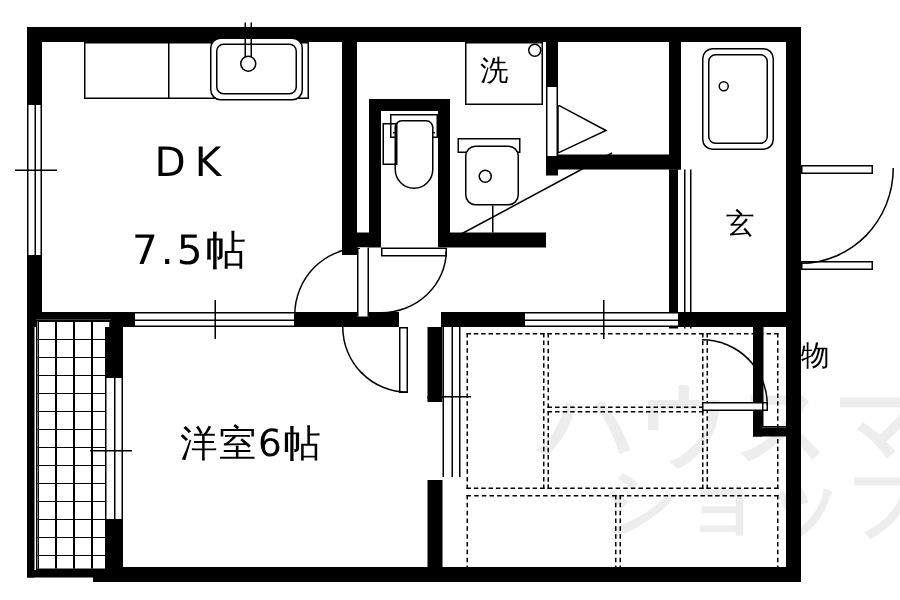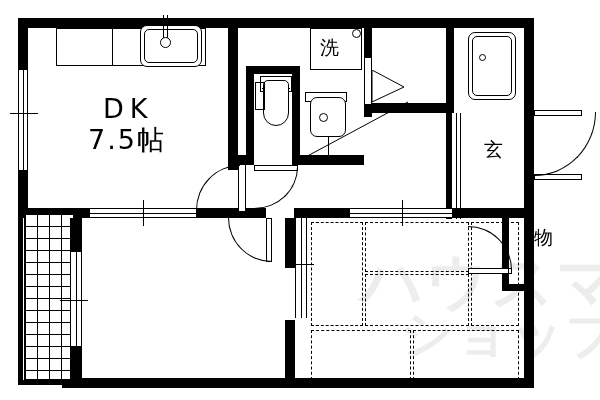--- a/index.html
+++ b/index.html
@@ -216,21 +216,21 @@
   <div class="vline" style="left:112px; top:28px; height:38px;"></div>
 
   <div class="round-fix" style="left:140px; top:25px; width:62px; height:42px;"></div>
   <div class="round-fix-inner" style="left:144px; top:29px; width:54px; height:34px;"></div>
 
   <div class="vline" style="left:163px; top:15px; height:24px;"></div>
   <div class="vline" style="left:167px; top:15px; height:24px;"></div>
   <div class="knob" style="left:160px; top:37px; width:11px; height:11px;"></div>
 
   <div class="label label-dk" style="left:103px; top:95px;">DK</div>
-  <div class="label label-area" style="left:88px; top:126px;">7.5帖</div>
+  <div class="label label-area" style="left:88px; top:154px;">7.5帖</div>
 
   <div class="slider-v" style="left:18px; top:70px; width:10px; height:100px;"></div>
   <div class="vline" style="left:23px; top:70px; height:100px;"></div>
   <div class="tick" style="left:10px; top:113px; width:28px; height:1px;"></div>
 
   <div class="thin" style="left:260px; top:76px; width:32px; height:16px;"></div>
   <div class="hline" style="left:262px; top:88px; width:28px;"></div>
   <div class="toilet-bowl" style="left:263px; top:80px; width:26px; height:46px;"></div>
   <div class="thin" style="left:255px; top:82px; width:10px; height:28px;"></div>
 
@@ -270,20 +270,21 @@
 
   <div class="slider-v" style="left:238px; top:165px; width:8px; height:46px;"></div>
   <div class="arc arc-tl" style="left:196px; top:165px; width:44px; height:45px;"></div>
 
   <div class="thin-fill" style="left:254px; top:165px; width:44px; height:6px;"></div>
   <div class="arc arc-br" style="left:254px; top:167px; width:44px; height:42px;"></div>
 
   <div class="thin-fill" style="left:266px; top:218px; width:6px; height:44px;"></div>
   <div class="arc arc-bl" style="left:228px; top:218px; width:44px; height:44px;"></div>
 
+  <div class="label label-room" style="left:120px; top:283px;">洋室6帖</div>
 
   <div class="slider" style="left:90px; top:208px; width:106px; height:10px;"></div>
   <div class="hline" style="left:90px; top:213px; width:106px;"></div>
   <div class="tick" style="left:143px; top:200px; width:1px; height:26px;"></div>
 
   <div class="balcony" style="left:24px; top:213px; width:50px; height:167px;"></div>
 
   <div class="slider-v" style="left:70px; top:250px; width:12px; height:98px;"></div>
   <div class="vline" style="left:76px; top:250px; height:98px;"></div>
   <div class="wall" style="left:70px; top:218px; width:12px; height:34px;"></div>

